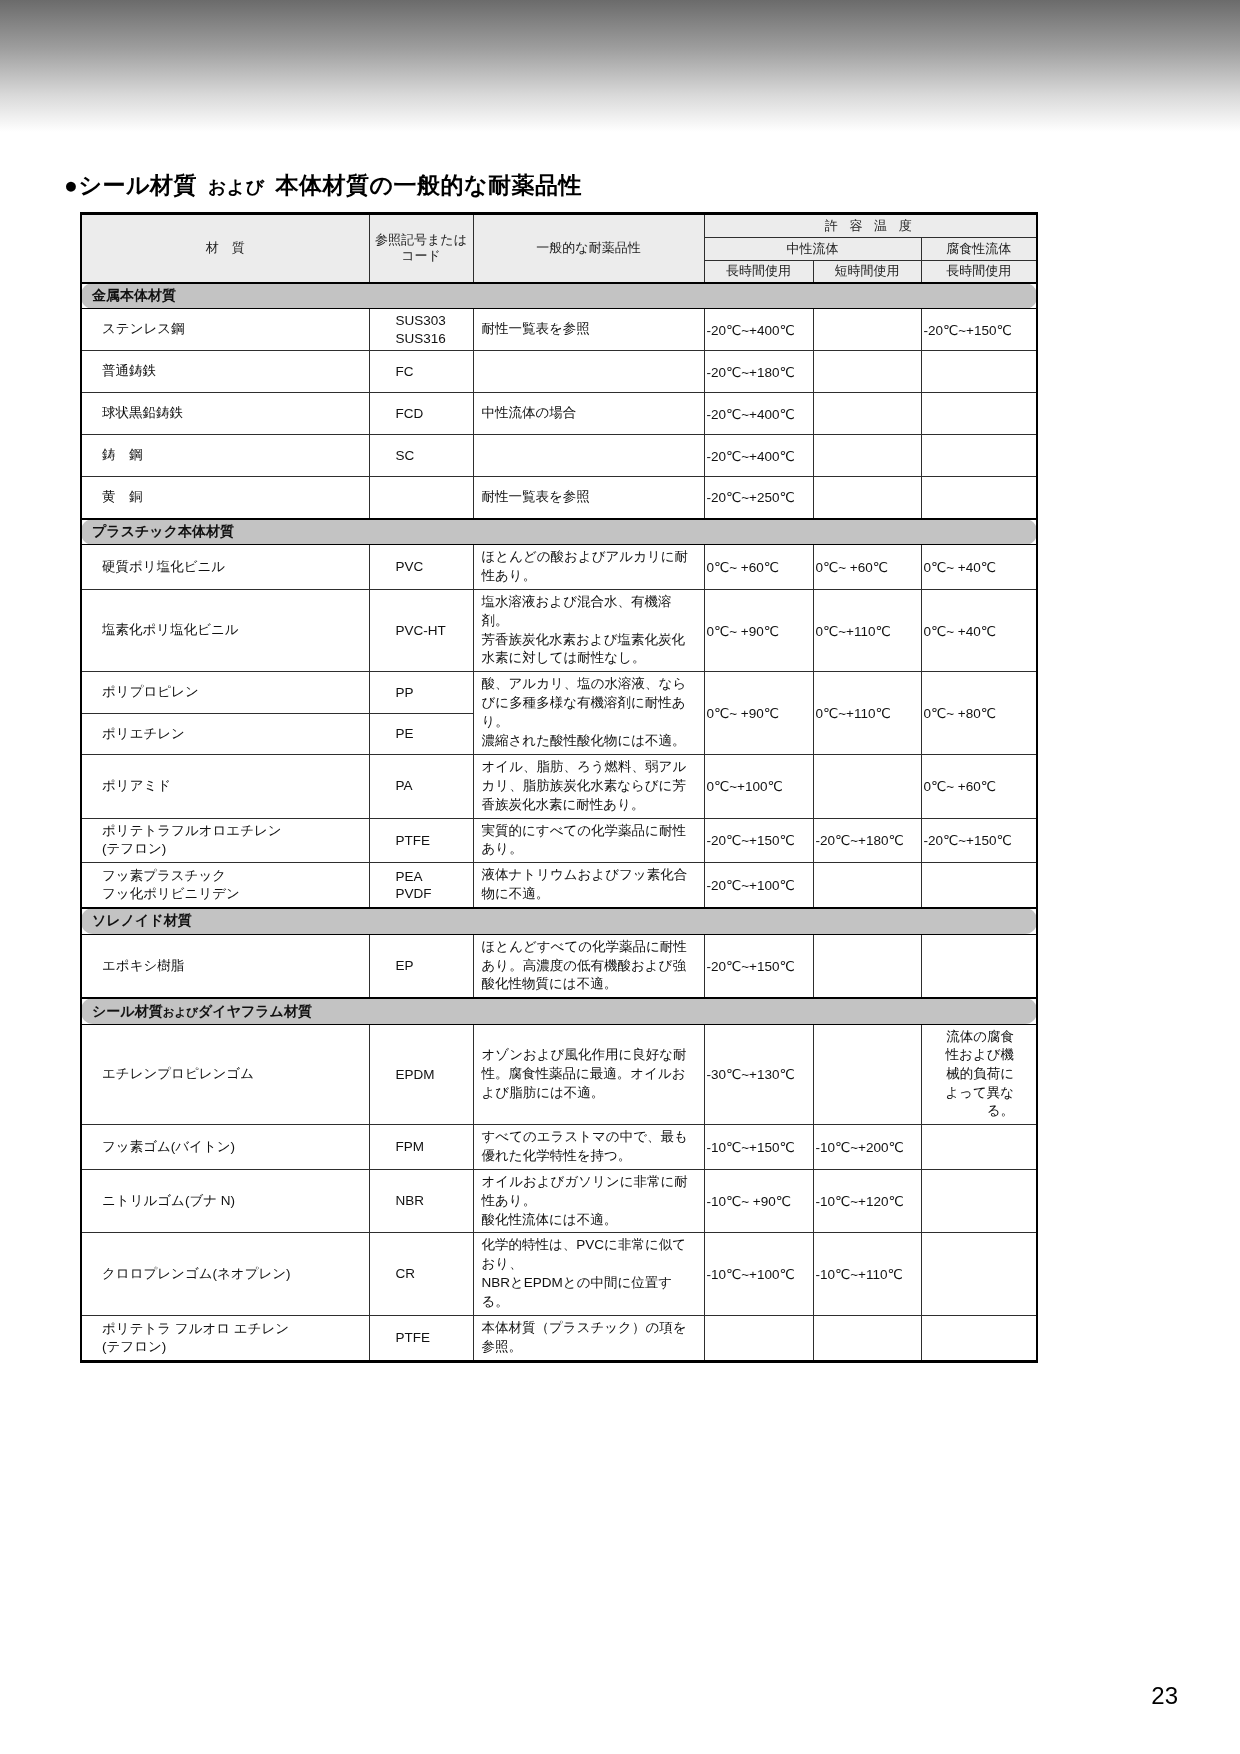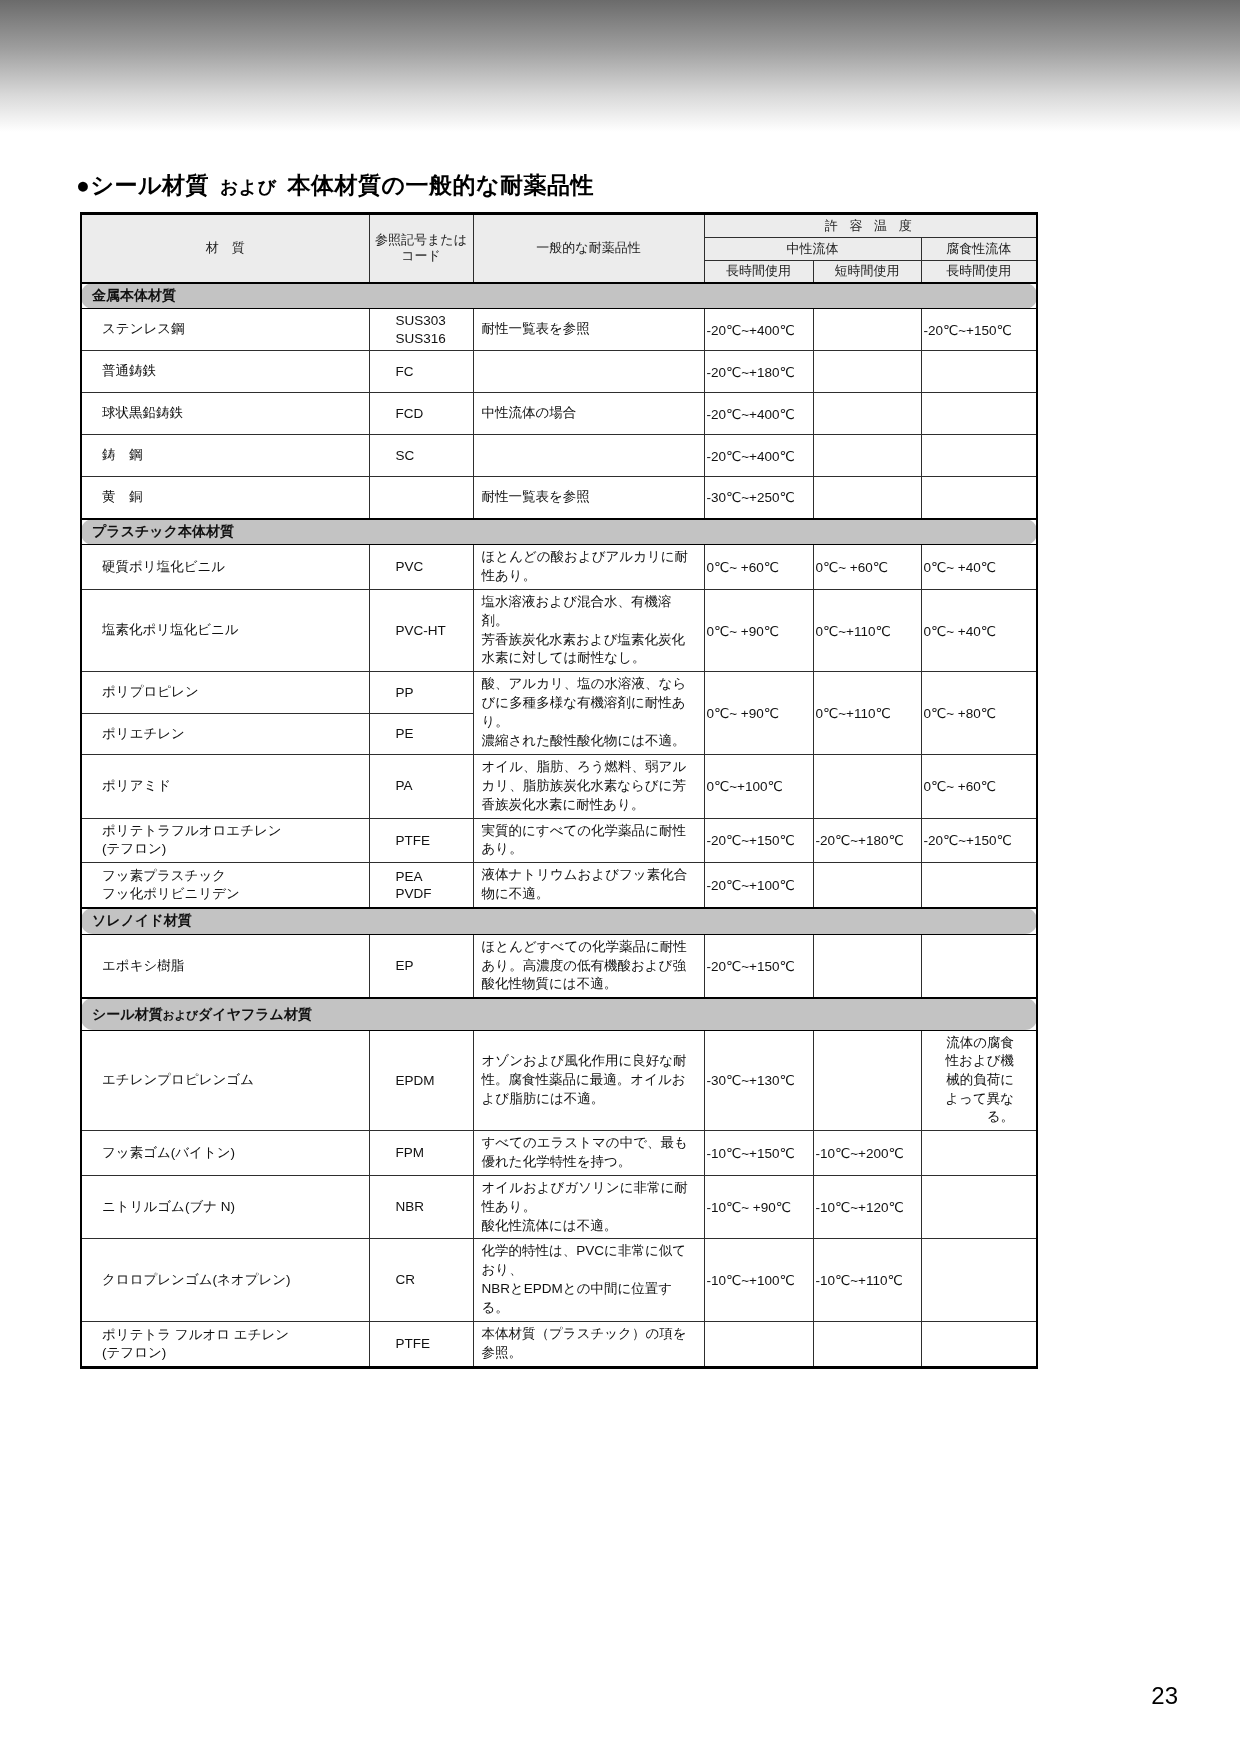--- a/index.html
+++ b/index.html
@@ -10,21 +10,21 @@
     color:#111;
     position:relative;
     -webkit-font-smoothing:antialiased;
   }
   .page{position:relative;width:1240px;height:1754px;overflow:hidden;background:#fff;}
   .top-gradient{
     position:absolute;top:0;left:0;width:100%;height:136px;
     background:linear-gradient(to bottom,#6b6b6b 0%,#9d9d9d 35%,#d9d9d9 70%,#ffffff 97%);
   }
   .title{
-    position:absolute;top:170px;left:76px;margin:0;
+    position:absolute;top:170px;left:64px;margin:0;
     font-size:23px;font-weight:700;color:#000;letter-spacing:0.5px;
     white-space:nowrap;
   }
   .title .t-small{font-size:18px;margin:0 4px;}
   .watermark{
     position:absolute;top:636px;left:160px;
     font-size:200px;font-weight:700;line-height:1;
     color:rgba(125,125,125,0.38);
     letter-spacing:-6px;white-space:nowrap;
     z-index:3;pointer-events:none;
@@ -134,21 +134,21 @@
         <td class="c-code">SC</td>
         <td class="c-desc"></td>
         <td class="c-temp">-20℃~+400℃</td>
         <td class="c-temp"></td>
         <td class="c-temp"></td>
       </tr>
       <tr style="height:42px">
         <td class="c-mat">黄　銅</td>
         <td class="c-code"></td>
         <td class="c-desc">耐性一覧表を参照</td>
-        <td class="c-temp">-30℃~+250℃</td>
+        <td class="c-temp">-20℃~+250℃</td>
         <td class="c-temp"></td>
         <td class="c-temp"></td>
       </tr>
 
       <tr class="sec" style="height:26px">
         <td colspan="6">プラスチック本体材質</td>
       </tr>
       <tr style="height:40px">
         <td class="c-mat">硬質ポリ塩化ビニル</td>
         <td class="c-code">PVC</td>
@@ -212,21 +212,21 @@
       </tr>
       <tr style="height:46px">
         <td class="c-mat">エポキシ樹脂</td>
         <td class="c-code">EP</td>
         <td class="c-desc">ほとんどすべての化学薬品に耐性あり。高濃度の低有機酸および強酸化性物質には不適。</td>
         <td class="c-temp">-20℃~+150℃</td>
         <td class="c-temp"></td>
         <td class="c-temp"></td>
       </tr>
 
-      <tr class="sec" style="height:32px">
+      <tr class="sec" style="height:26px">
         <td colspan="6"><span>シール材質</span><span class="s-small">および</span><span>ダイヤフラム材質</span></td>
       </tr>
       <tr style="height:72px">
         <td class="c-mat">エチレンプロピレンゴム</td>
         <td class="c-code">EPDM</td>
         <td class="c-desc">オゾンおよび風化作用に良好な耐性。腐食性薬品に最適。オイルおよび脂肪には不適。</td>
         <td class="c-temp">-30℃~+130℃</td>
         <td class="c-temp"></td>
         <td class="c-note">流体の腐食性および機械的負荷によって異なる。</td>
       </tr>

